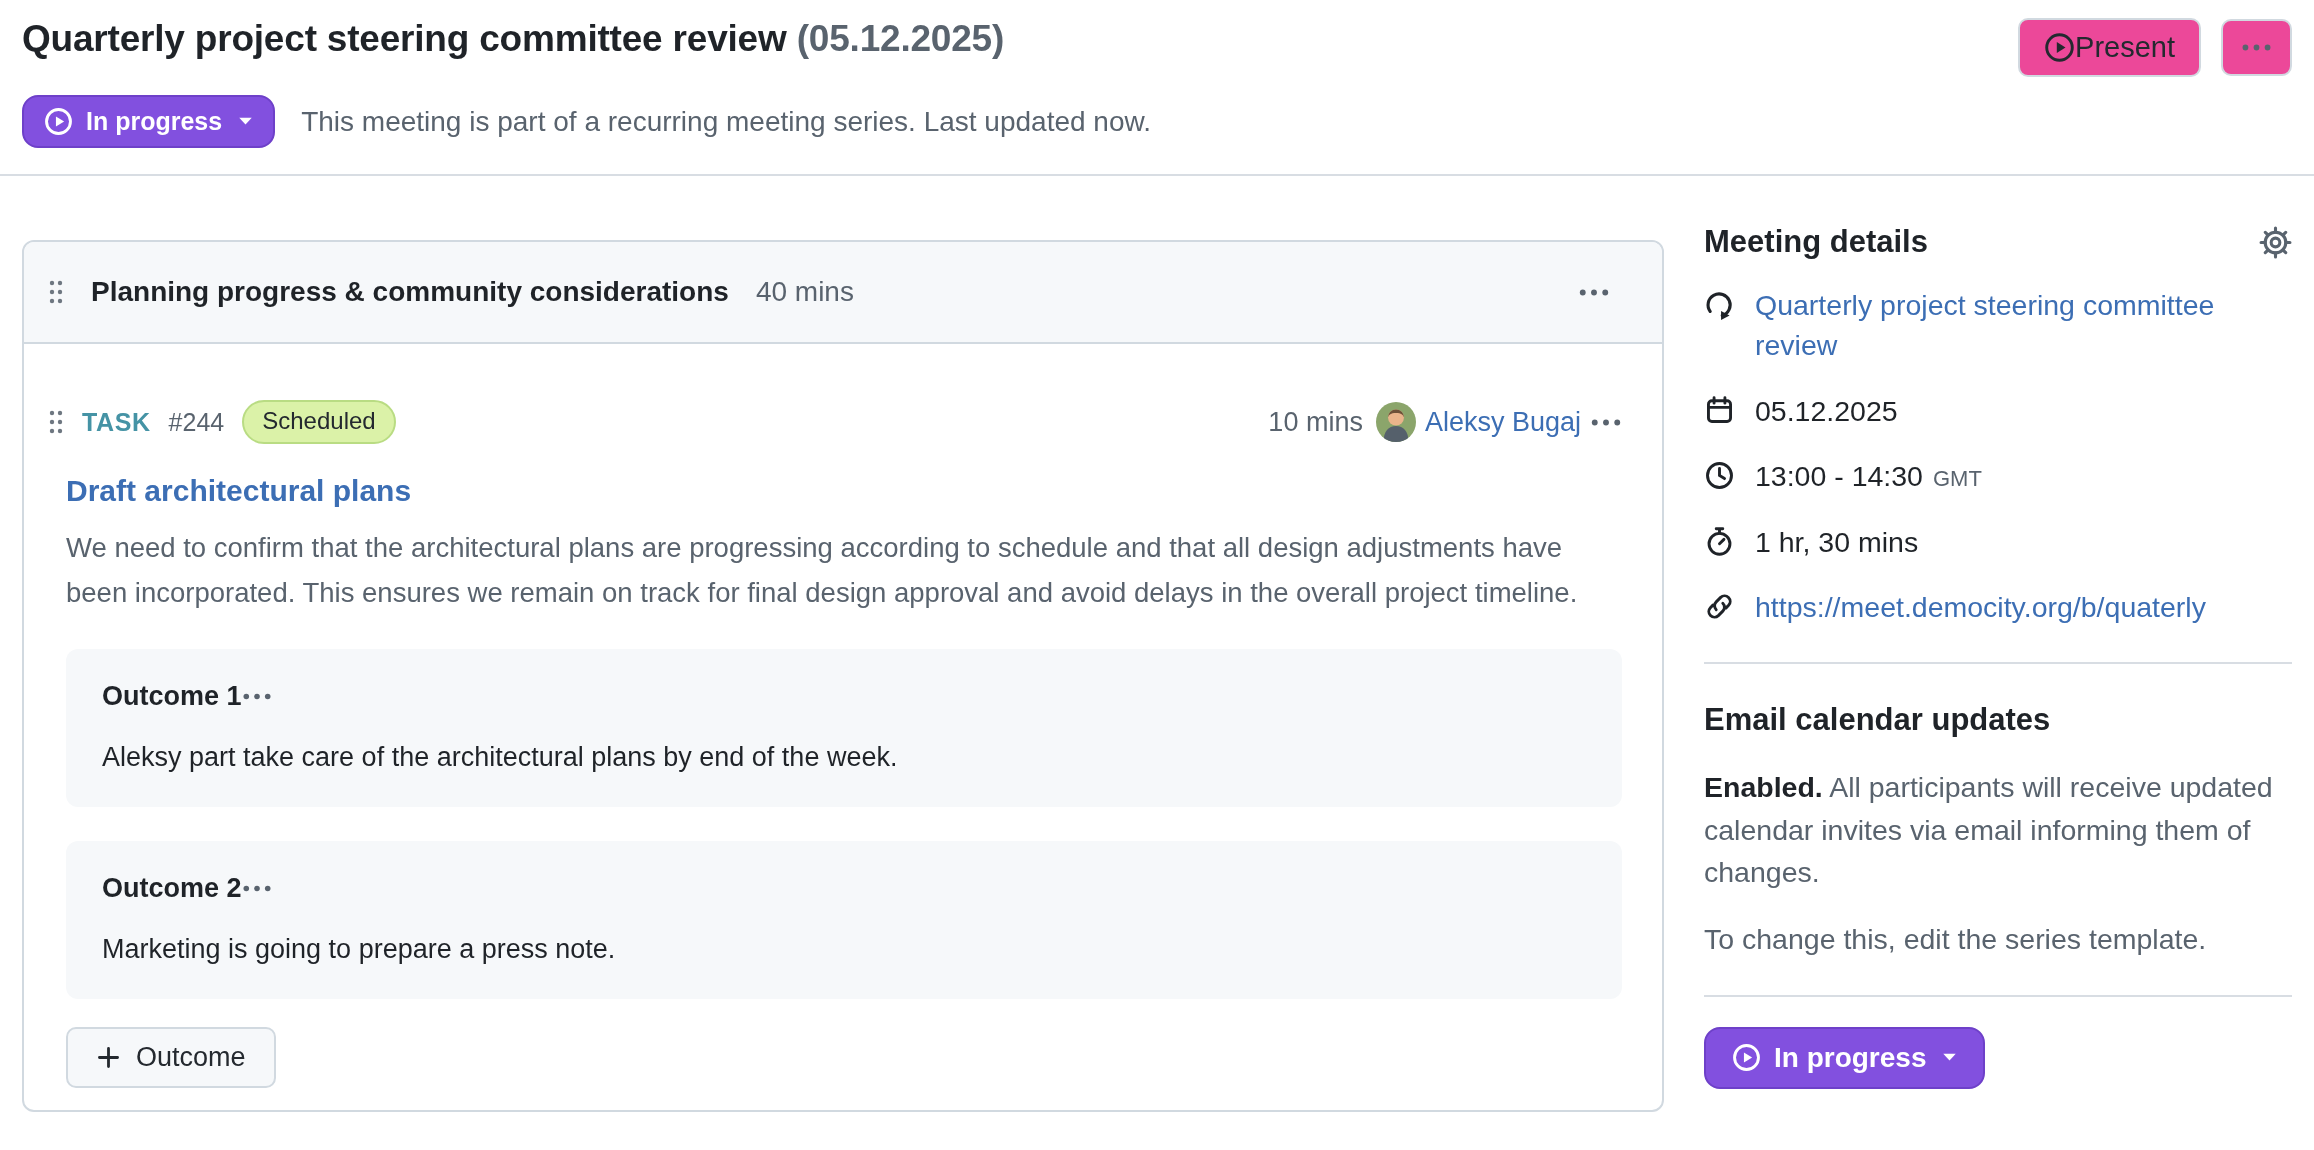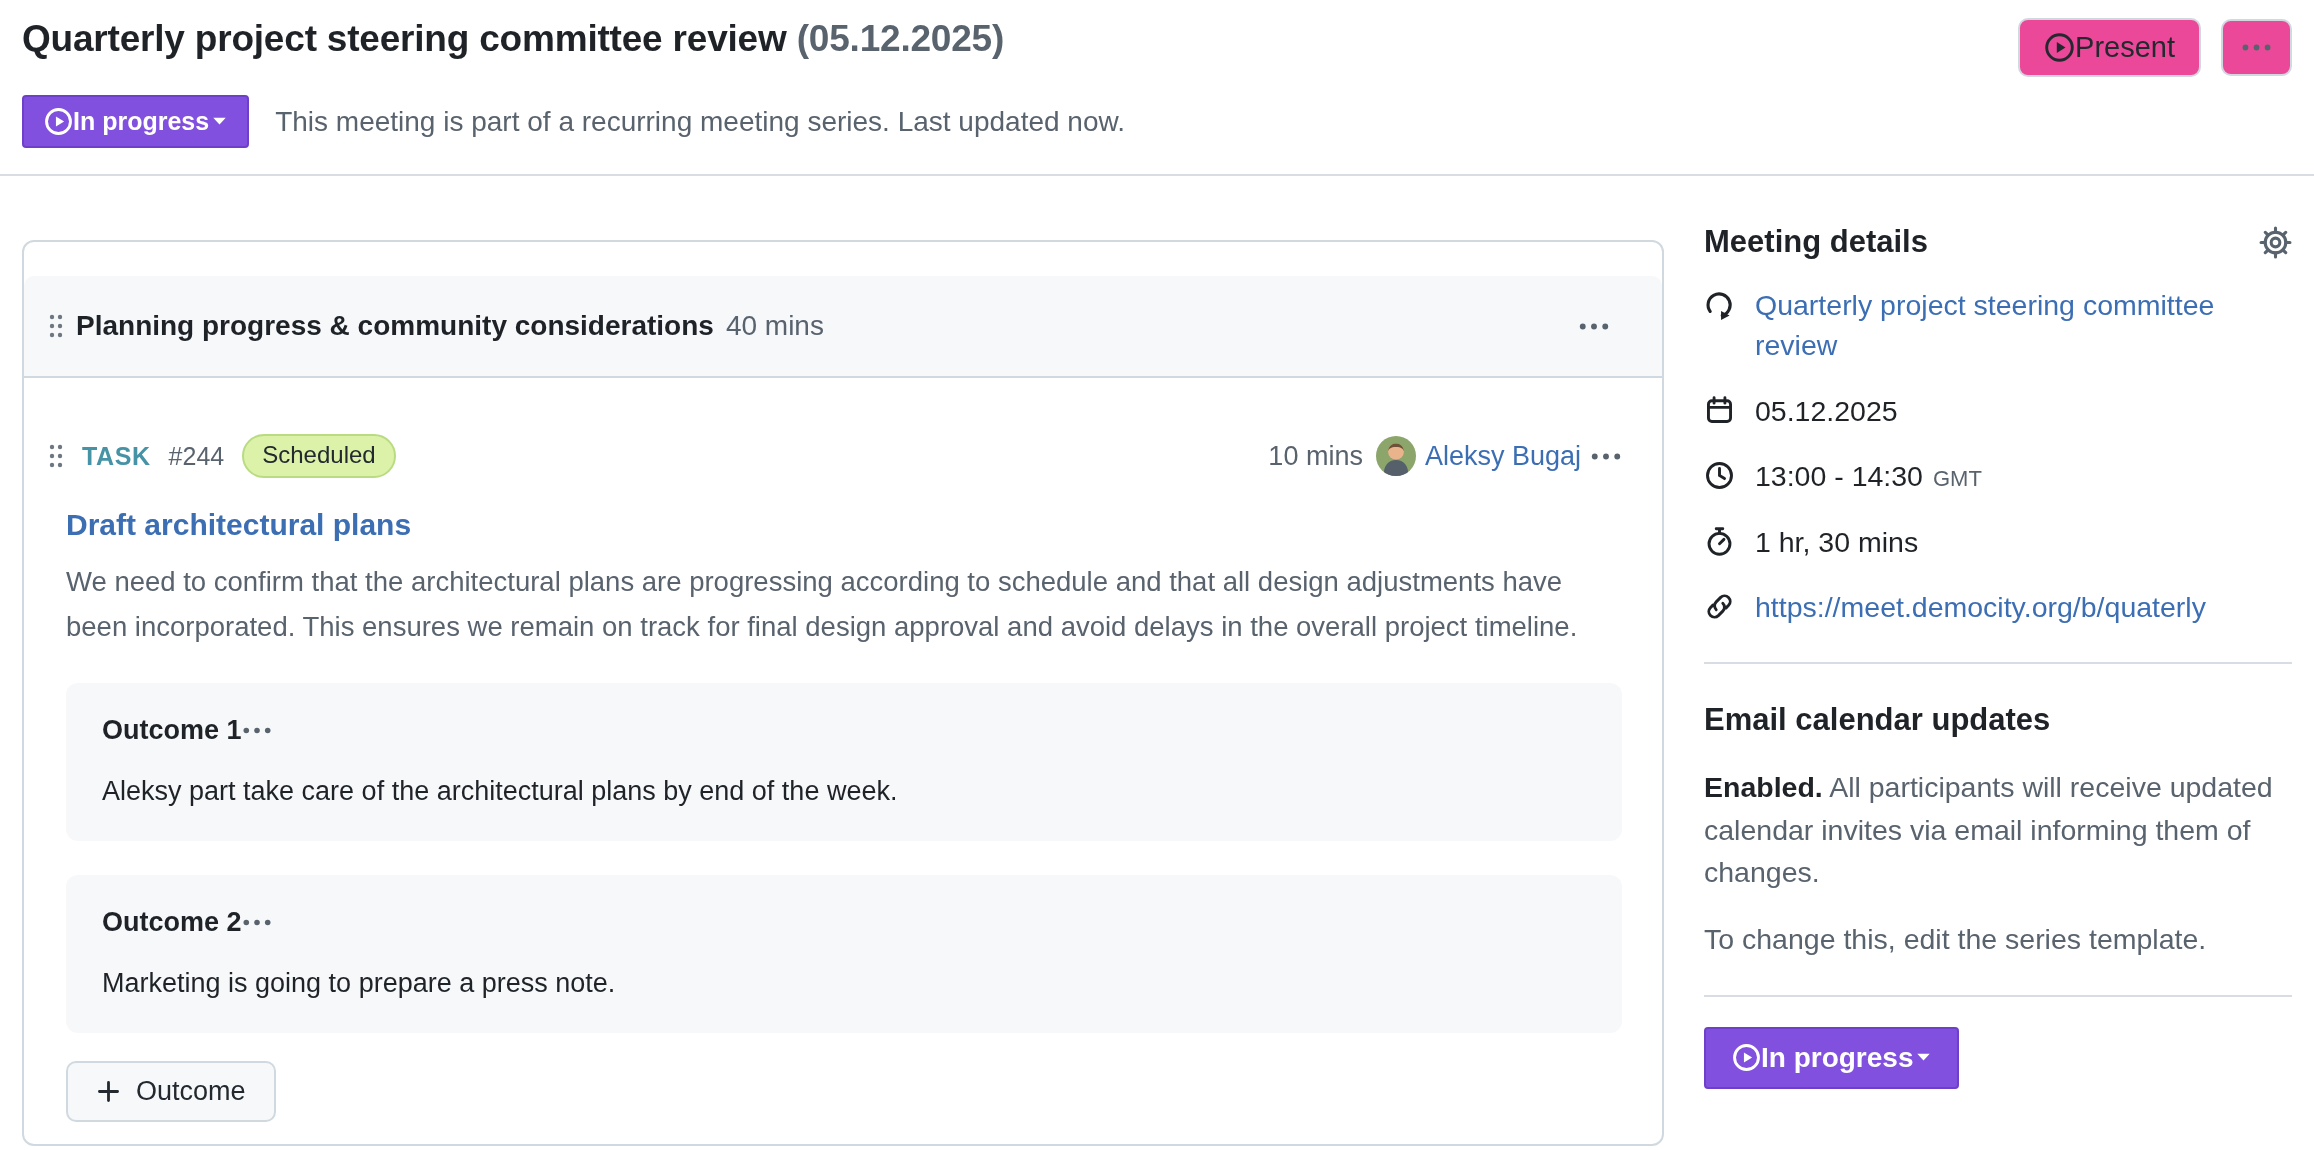--- a/index.html
+++ b/index.html
@@ -17,39 +17,39 @@
     background: #ec4899; border: 2px solid #d1d9e0; border-radius: 10px;
     padding: 11px 24px; font-size: 29px; font-weight: 500; color: #24292f; cursor: pointer;
     font-family: inherit;
   }
   .btn-secondary svg { width: 31px; height: 31px; }
   .btn-kebab { padding: 11px 18px; }
   .kebab-dots circle { fill: #59636e; }
 
   .status-row { display: flex; align-items: center; gap: 26px; margin-top: 18px; }
   .badge-purple {
-    display: inline-flex; align-items: center; 
+    display: inline-flex; align-items: center; gap: 13px;
     background: #8250df; border: 2px solid #6e40c9; color: #fff;
-    border-radius: 4px; padding: 10px 20px; font-size: 25px; font-weight: 600; cursor: pointer;
+    border-radius: 16px; padding: 10px 20px; font-size: 25px; font-weight: 600; cursor: pointer;
     font-family: inherit;
   }
   .badge-purple svg.play { width: 29px; height: 29px; }
   .badge-purple svg.caret { width: 15px; height: 11px; margin-left: 3px; }
   .status-subtitle { font-size: 28px; color: #59636e; }
 
   .top-divider { border: none; border-top: 2px solid #d8dde3; margin: 26px -22px 0; }
 
   
   .content { display: flex; gap: 40px; margin-top: 48px; }
 
   .card { width: 1642px; flex-shrink: 0; border: 2px solid #d1d9e0; border-radius: 12px; background: #fff; margin-top: 16px; }
   .card-header {
-    display: flex; align-items: center; gap: 12px;
+    display: flex; align-items: center; gap: 27px;
     background: #f6f8fa; border-bottom: 2px solid #d1d9e0;
-    border-radius: 10px 10px 0 0; padding: 34px 52px 34px 24px; margin-top: 34px;
+    border-radius: 10px 10px 0 0; padding: 34px 52px 34px 24px;
   }
   .card-title { font-size: 28px; font-weight: 700; }
   .duration { font-size: 28px; color: #59636e; }
   .push-right { margin-left: auto; }
   .icon-btn { background: none; border: none; cursor: pointer; display: inline-flex; align-items: center; }
   .grip { width: 16px; height: 26px; flex-shrink: 0; }
   .grip circle { fill: #6e7781; }
 
   .card-body { padding: 56px 40px 22px 24px; }
   .task-row { display: flex; align-items: center; gap: 18px; }

